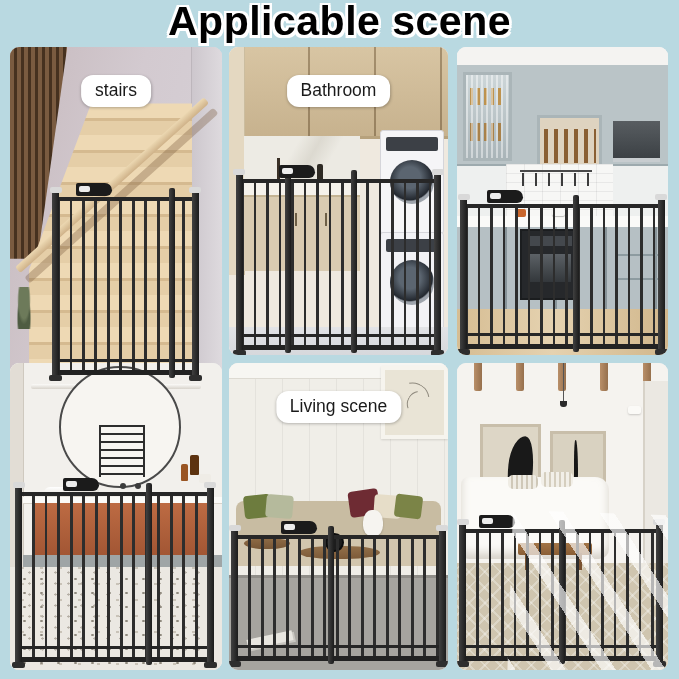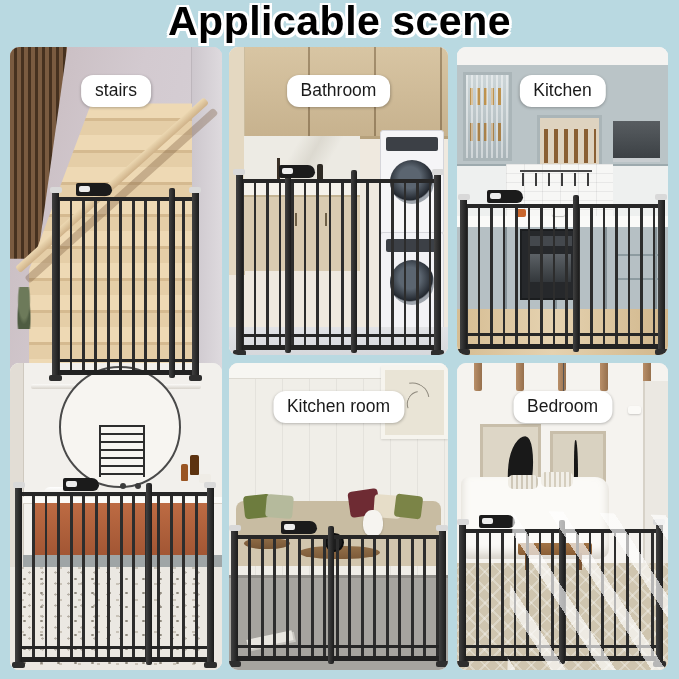--- a/index.html
+++ b/index.html
@@ -264,21 +264,20 @@
         <i style="top:62%;"></i>
     </div>
     <div class="ki-floor"></div>
     <div class="gate" style="left:1.5%;right:1.5%;top:51%;bottom:2%;">
       <div class="g-bars"></div>
       <div class="g-post l"></div>
       <div class="g-post r"></div>
       <div class="g-post m" style="left:55%;"></div>
       <div class="g-latch" style="left:13%;"></div>
     </div>
-    <div class="label">Kitchen</div>
   </div>
 
   <div class="panel" id="p4">
     <div class="ba-bg"></div>
     <div class="ba-sidewall"></div>
     <div class="ba-shelf"></div>
     <div class="ba-mirror">
       <div class="ba-rack"></div>
     </div>
     <div class="ba-tap1"></div>
@@ -321,21 +320,21 @@
     <div class="li-table"></div>
     <div class="li-clock"></div>
     <div class="li-mags"></div>
     <div class="gate" style="left:1%;right:1%;top:56%;bottom:3%;">
       <div class="g-bars"></div>
       <div class="g-post l"></div>
       <div class="g-post r"></div>
       <div class="g-post m" style="left:45%;"></div>
       <div class="g-latch" style="left:23%;"></div>
     </div>
-    <div class="label">Kitchen room</div>
+    <div class="label">Living scene</div>
   </div>
 
   <div class="panel" id="p6">
     <div class="be-bg"></div>
     <div class="be-beam" style="left:8%;"></div>
     <div class="be-beam" style="left:28%;"></div>
     <div class="be-beam" style="left:48%;"></div>
     <div class="be-beam" style="left:68%;"></div>
     <div class="be-beam" style="left:88%;"></div>
     <div class="be-wire"></div>
@@ -356,16 +355,15 @@
     <div class="be-bleg1"></div>
     <div class="be-bleg2"></div>
     <div class="gate" style="left:1%;right:2.5%;top:54%;bottom:3%;">
       <div class="g-bars"></div>
       <div class="g-post l"></div>
       <div class="g-post r"></div>
       <div class="g-post m" style="left:49%;"></div>
       <div class="g-latch" style="left:10%;"></div>
     </div>
     <div class="be-light"></div>
-    <div class="label">Bedroom</div>
   </div>
 
 </div>
 
 </body></html>

